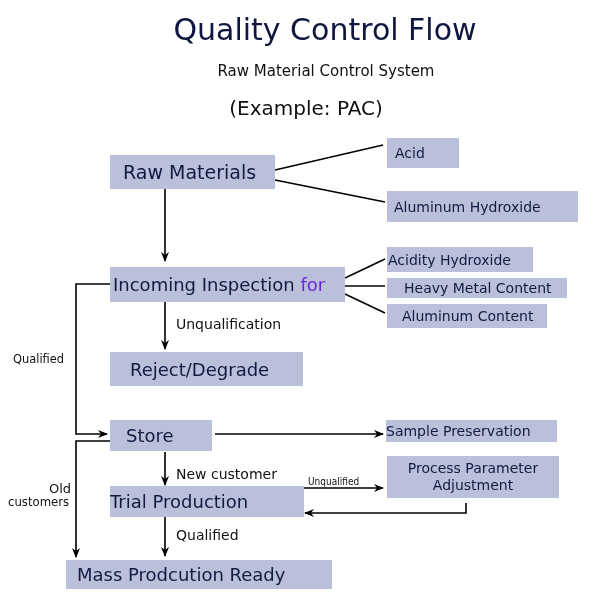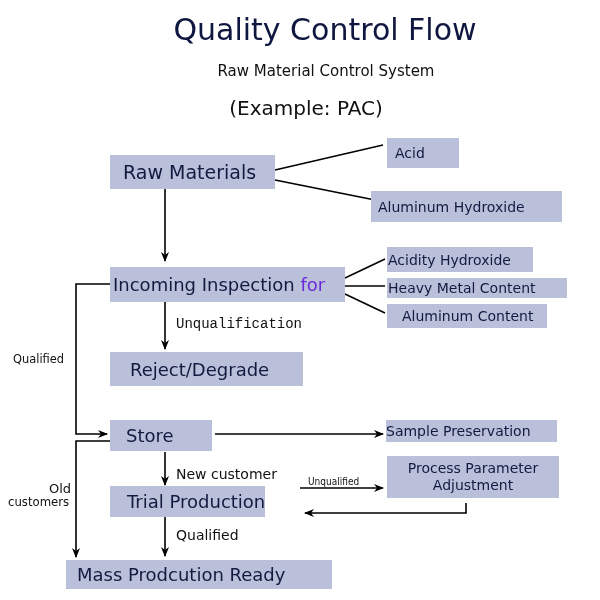--- a/index.html
+++ b/index.html
@@ -54,60 +54,60 @@
       <line x1="165" y1="517" x2="165" y2="556" marker-end="url(#ah)"></line>
     </g>
   </svg>
 
   <div class="box" style="left:110px;top:155px;width:165px;height:34px;font-size:19px;padding-left:13px;">
     <span>Raw Materials</span>
   </div>
   <div class="box" style="left:387px;top:138px;width:72px;height:30px;font-size:14px;padding-left:8px;">
     <span>Acid</span>
   </div>
-  <div class="box" style="left:371px;top:191px;width:191px;height:31px;font-size:14px;padding-left:7px;">
+  <div class="box" style="left:387px;top:191px;width:191px;height:31px;font-size:14px;padding-left:7px;">
     <span>Aluminum Hydroxide</span>
   </div>
 
   <div class="box" style="left:110px;top:267px;width:235px;height:35px;font-size:18px;padding-left:3px;">
     <span>Incoming Inspection</span>&nbsp;<span class="for">for</span>
   </div>
   <div class="box" style="left:387px;top:247px;width:146px;height:25px;font-size:14px;padding-left:1px;">
     <span>Acidity Hydroxide</span>
   </div>
-  <div class="box" style="left:387px;top:278px;width:180px;height:20px;font-size:14px;padding-left:1px;">
+  <div class="box" style="left:387px;top:278px;width:180px;height:20px;font-size:14px;padding-left:17px;">
     <span>Heavy Metal Content</span>
   </div>
   <div class="box" style="left:387px;top:304px;width:160px;height:24px;font-size:14px;padding-left:15px;">
     <span>Aluminum Content</span>
   </div>
 
   <div class="box" style="left:110px;top:352px;width:193px;height:34px;font-size:18px;padding-left:20px;">
     <span>Reject/Degrade</span>
   </div>
 
   <div class="box" style="left:110px;top:420px;width:102px;height:31px;font-size:18px;padding-left:16px;">
     <span>Store</span>
   </div>
   <div class="box" style="left:386px;top:420px;width:171px;height:22px;font-size:14px;padding-left:0px;">
     <span>Sample Preservation</span>
   </div>
 
-  <div class="box" style="left:110px;top:486px;width:155px;height:31px;font-size:18px;padding-left:17px;">
+  <div class="box" style="left:110px;top:486px;width:194px;height:31px;font-size:18px;">
     <span>Trial Production</span>
   </div>
   <div class="box" style="left:387px;top:456px;width:172px;height:42px;font-size:14px;justify-content:center;flex-direction:column;line-height:17px;">
     <span>Process Parameter</span>
     <span>Adjustment</span>
   </div>
 
   <div class="box" style="left:66px;top:560px;width:266px;height:29px;font-size:18px;padding-left:11px;">
     <span>Mass Prodcution Ready</span>
   </div>
 
-  <div class="lbl" style="left:176px;top:316px;font-size:14px;font-family:Liberation Mono, monospace;">Unqualification</div>
+  <div class="lbl" style="left:176px;top:316px;font-size:14px;">Unqualification</div>
   <div class="lbl" style="left:13px;top:351px;font-size:13px;transform:scaleX(0.88);transform-origin:left;">Qualified</div>
   <div class="lbl" style="left:176px;top:466px;font-size:14px;">New customer</div>
   <div class="lbl" style="left:308px;top:476px;font-size:10px;transform:scaleX(0.9);transform-origin:left;">Unqualified</div>
   <div class="lbl" style="left:49px;top:481px;font-size:13px;">Old</div>
   <div class="lbl" style="left:8px;top:494px;font-size:13px;transform:scaleX(0.9);transform-origin:left;">customers</div>
   <div class="lbl" style="left:176px;top:527px;font-size:14px;">Qualified</div>
 </div>
 
 </body></html>

